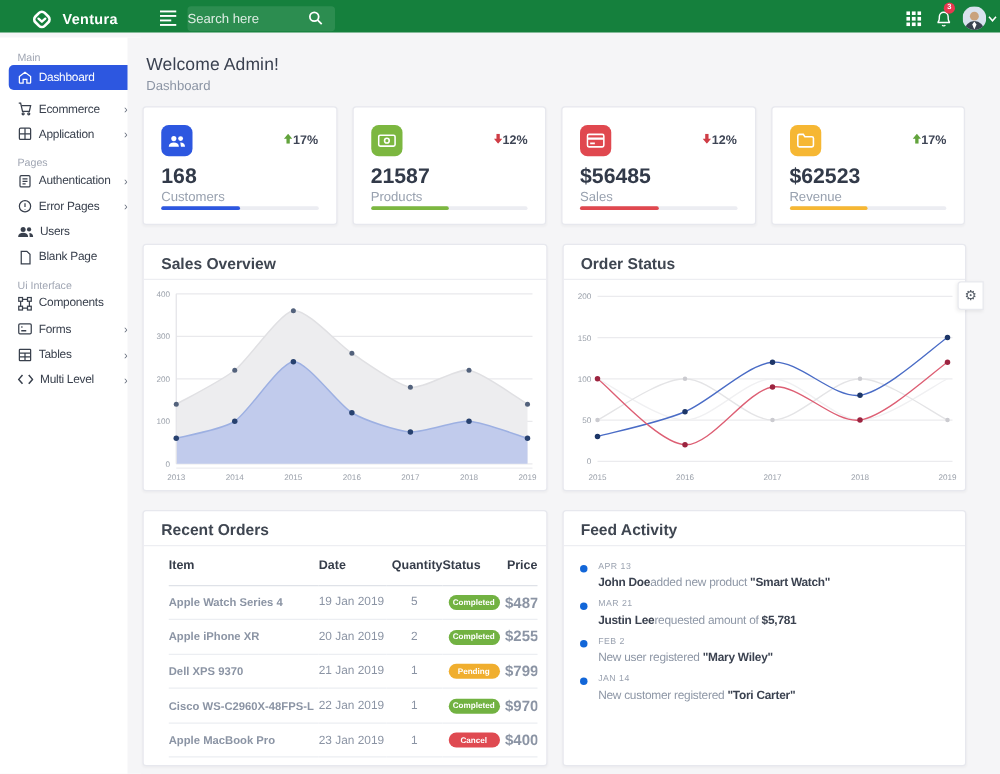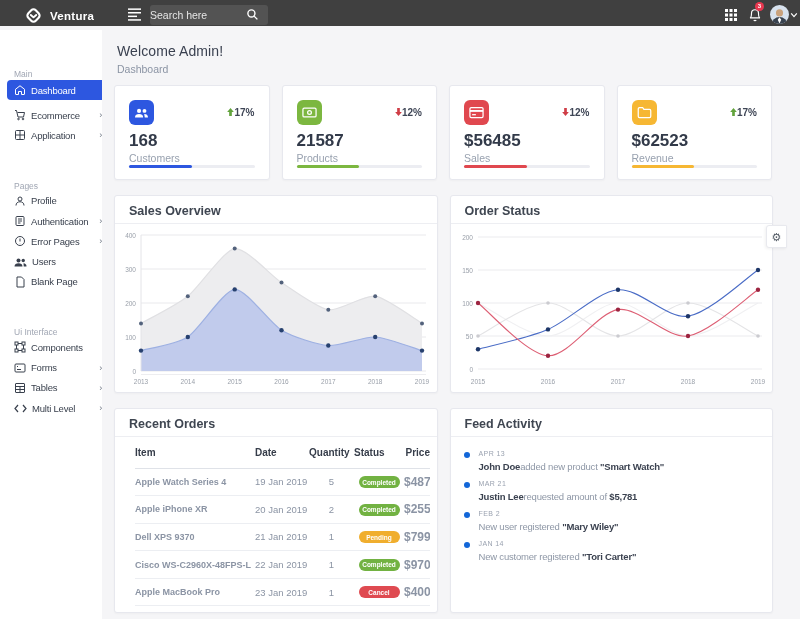--- a/index.html
+++ b/index.html
@@ -1,25 +1,25 @@
 <!DOCTYPE html>
 <html><head>
 <meta charset="utf-8">
 <style>
 * { margin:0; padding:0; box-sizing:border-box; }
 html,body { width:800px; height:619px; overflow:hidden; font-family:"Liberation Sans",sans-serif; background:#f5f5f7; }
-.navbar { position:absolute; left:0; top:0; width:800px; height:26px; background:#404040; }
+.navbar { position:absolute; left:0; top:0; width:800px; height:26px; background:#15803d; }
 .logo { position:absolute; left:25px; top:7px; display:flex; align-items:center; color:#fff; }
 .logo-txt { font-size:11.5px; font-weight:700; letter-spacing:.3px; margin-left:8px; }
 .burger { position:absolute; left:128px; top:8px; }
 .search { position:absolute; left:150px; top:5px; width:118px; height:20px; background:rgba(255,255,255,.1); border-radius:3px; color:rgba(255,255,255,.85); font-size:10.5px; line-height:20px; padding-left:0; }
 .search-ic { position:absolute; left:246px; top:8px; }
 .badge3 { position:absolute; top:-5px; right:-5px; width:9px; height:9px; background:#e8374f; border-radius:50%; color:#fff; font-size:6px; line-height:9px; text-align:center; font-weight:700; }
 .sidebar { position:absolute; left:0; top:30px; width:114px; height:589px; background:#fff; border-right:1px solid #e9e9ef; }
-.slabel { font-size:8.5px; color:#a0a6b3; height:17px; padding:7px 0 0 14px;margin-top:28px; }
+.slabel { font-size:8.5px; color:#a0a6b3; height:17px; padding:7px 0 0 14px; }
 .sitem { position:relative; height:20.3px; flex:none; display:flex; align-items:center; padding-left:14px; font-size:9.5px; letter-spacing:-.2px; color:#39404d; }
 .sitem svg { margin-right:5px; flex:0 0 auto; }
 .sitem .chev { position:absolute; right:11px; color:#6a7280; font-size:9px; }
 .sactive { background:#2d57e0; border-radius:4px; margin:0 7px; height:20px; padding-left:7px; color:#fff; }
 .content { position:absolute; left:102px; top:30px; width:685px; height:589px; background:#f5f5f7; }
 h1.welcome { position:absolute; left:15px; top:13px; font-size:14px; font-weight:400; color:#3a4150; letter-spacing:.1px; }
 .crumb { position:absolute; left:15px; top:33px; font-size:10.5px; color:#8b94a4; }
 .card { position:absolute; background:#fff; border:1px solid #e7e8ee; border-radius:3px; box-shadow:0 1px 2px rgba(0,0,0,.03); }
 .scard { top:55px; width:155.5px; height:95px; }
 .icbox { position:absolute; left:14px; top:14px; width:25px; height:25px; border-radius:6px; display:flex; align-items:center; justify-content:center; }
@@ -118,27 +118,20 @@
   <div class="sitem">
     <svg width="12" height="12" viewBox="0 0 24 24" fill="none" stroke="#39404d" stroke-width="2">
         <rect x="3" y="3" width="18" height="18" rx="2"></rect>
         <path d="M12 3 v18 M3 12 h18"></path>
       </svg>
     Application <span class="chev">›</span>
   </div>
   <div class="slabel">Pages</div>
   <div class="sitem">
     <svg width="12" height="12" viewBox="0 0 24 24" fill="none" stroke="#39404d" stroke-width="2">
-        <circle cx="12" cy="8" r="4"></circle>
-        <path d="M4 21 c0-5 3.5-7.5 8-7.5 s8 2.5 8 7.5"></path>
-      </svg>
-    Profile
-  </div>
-  <div class="sitem">
-    <svg width="12" height="12" viewBox="0 0 24 24" fill="none" stroke="#39404d" stroke-width="2">
         <rect x="4" y="3" width="16" height="18" rx="2"></rect>
         <path d="M8 8 h8 M8 12 h8 M8 16 h5"></path>
       </svg>
     Authentication <span class="chev">›</span>
   </div>
   <div class="sitem">
     <svg width="12" height="12" viewBox="0 0 24 24" fill="none" stroke="#39404d" stroke-width="2">
         <circle cx="12" cy="12" r="9"></circle>
         <path d="M12 7 v6 M12 16.5 v.5"></path>
       </svg>
@@ -381,21 +374,21 @@
           <col style="width:120px">
           <col style="width:54px">
           <col style="width:45px">
           <col style="width:50px">
           <col style="width:26px">
         </colgroup>
       <tbody>
           <tr>
             <th>Item</th>
             <th>Date</th>
-            <th style="text-align:left">Quantity</th>
+            <th style="text-align:right">Quantity</th>
             <th style="text-align:left">Status</th>
             <th style="text-align:right">Price</th>
           </tr>
       <tr>
             <td class="itm">Apple Watch Series 4</td>
             <td>19 Jan 2019</td>
             <td style="text-align:center">5</td>
             <td style="text-align:center"><span class="pill" style="background:#72b242">Completed</span></td>
             <td class="prc">$487</td>
           </tr>

